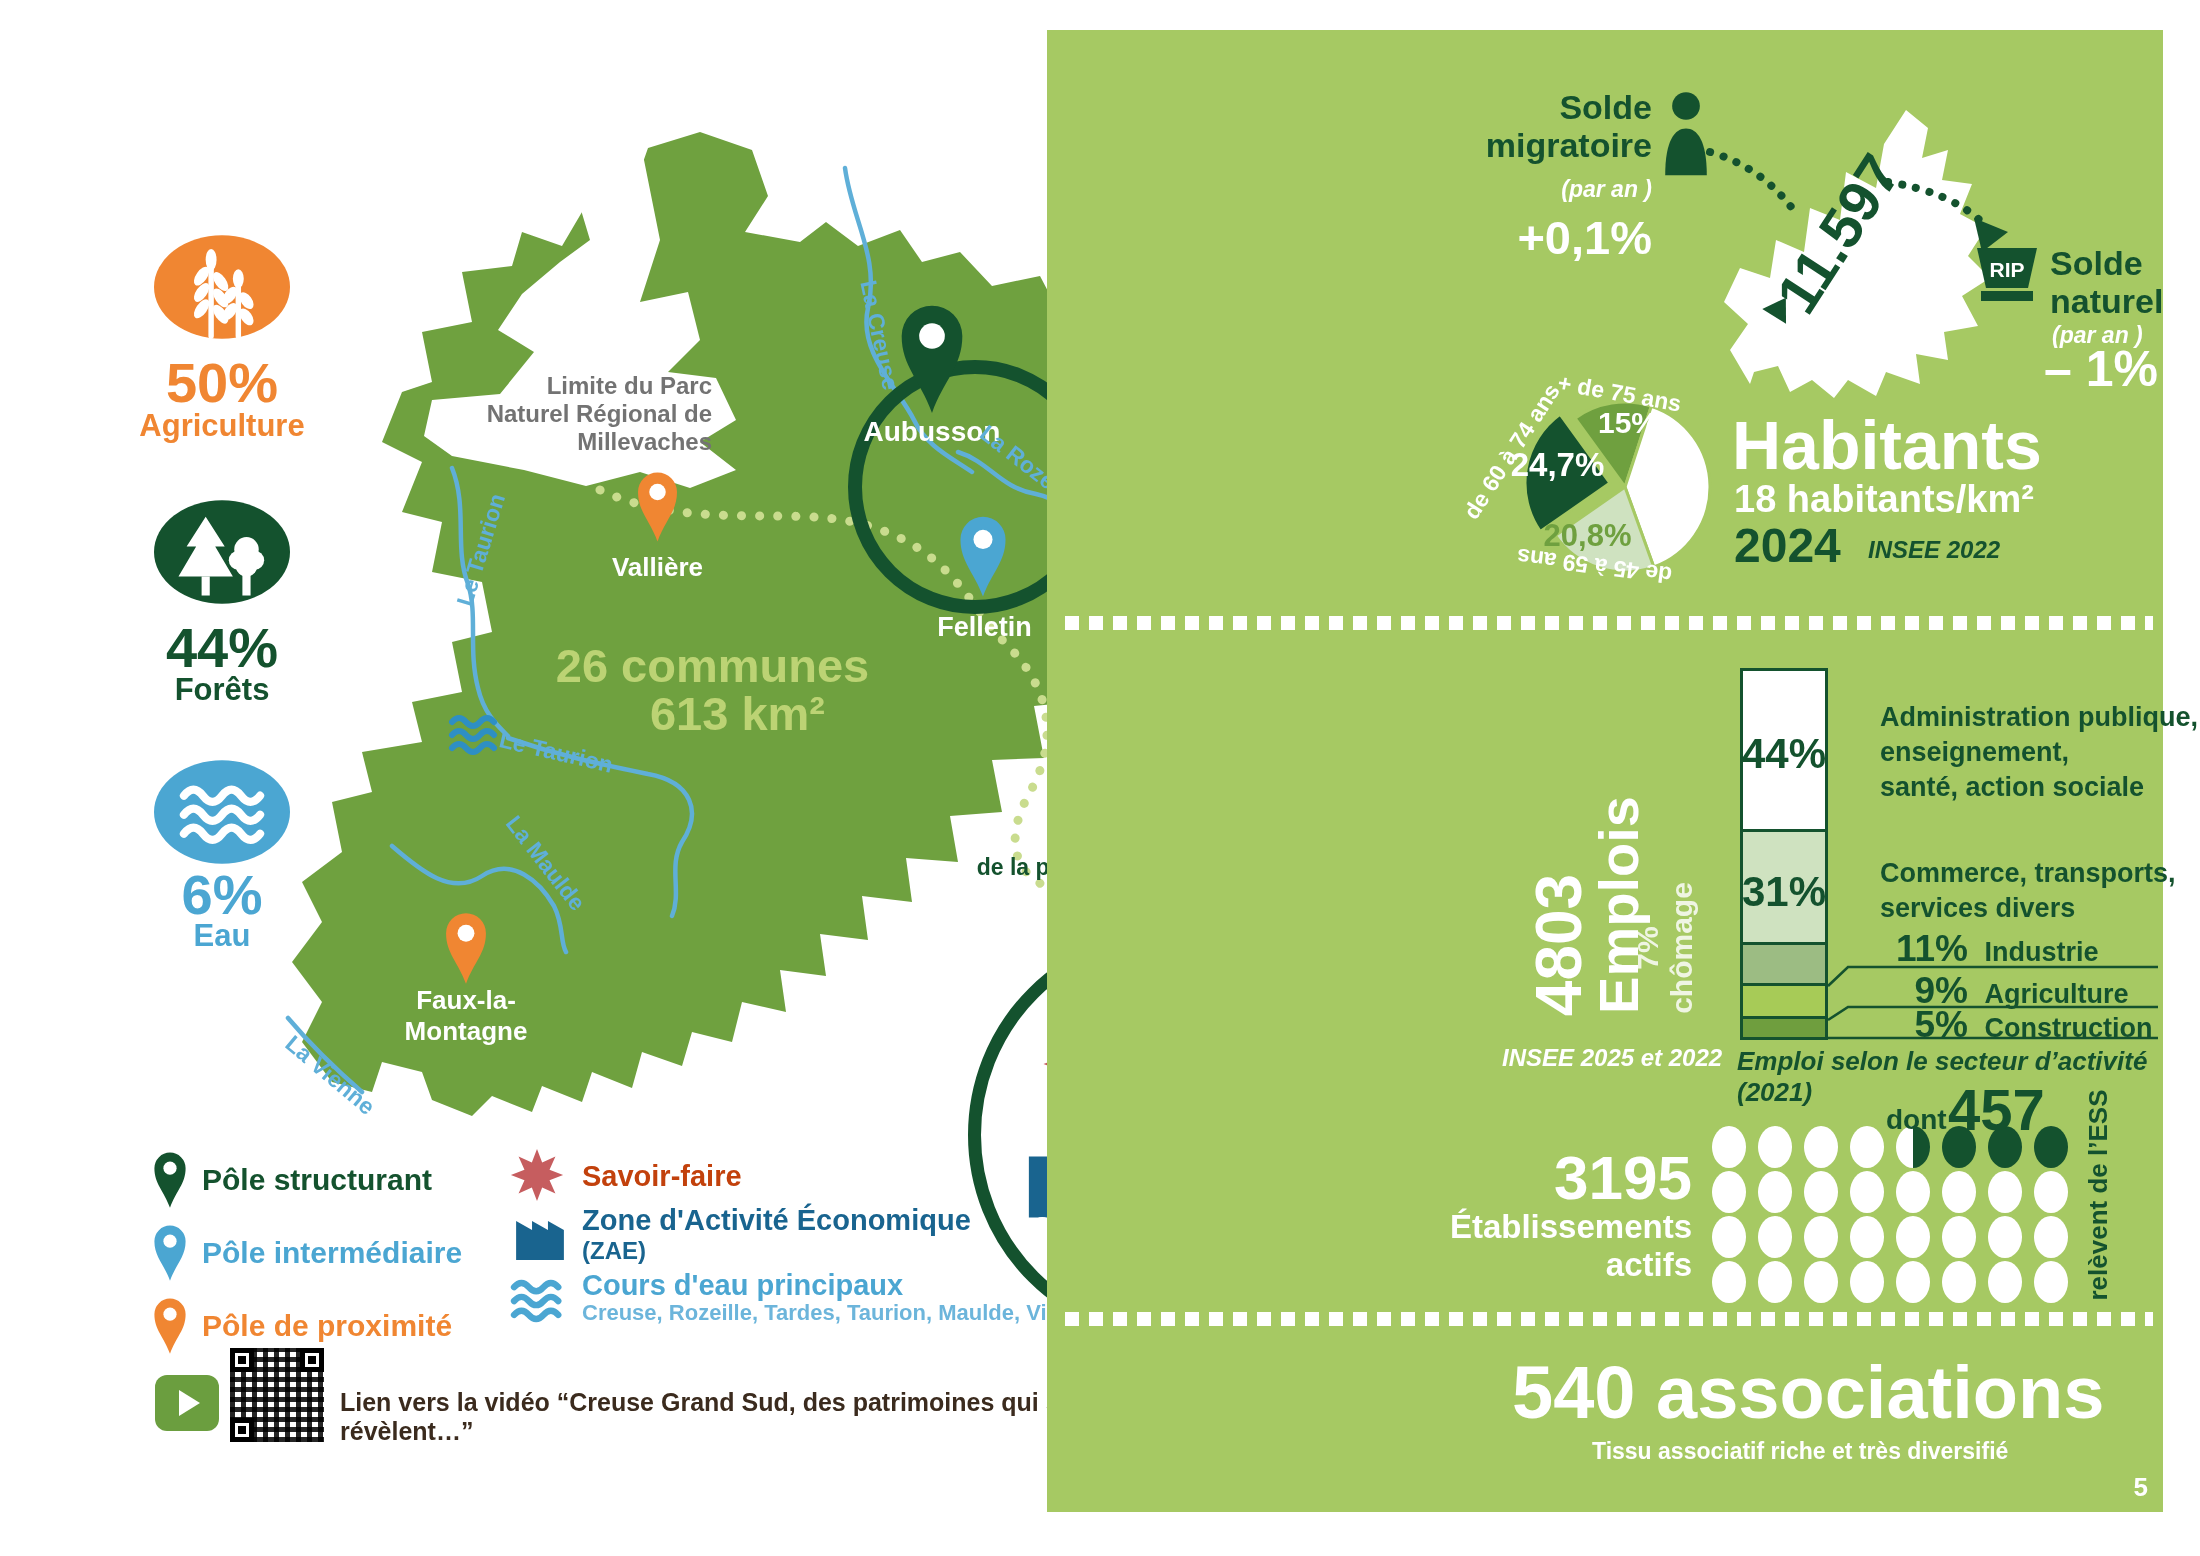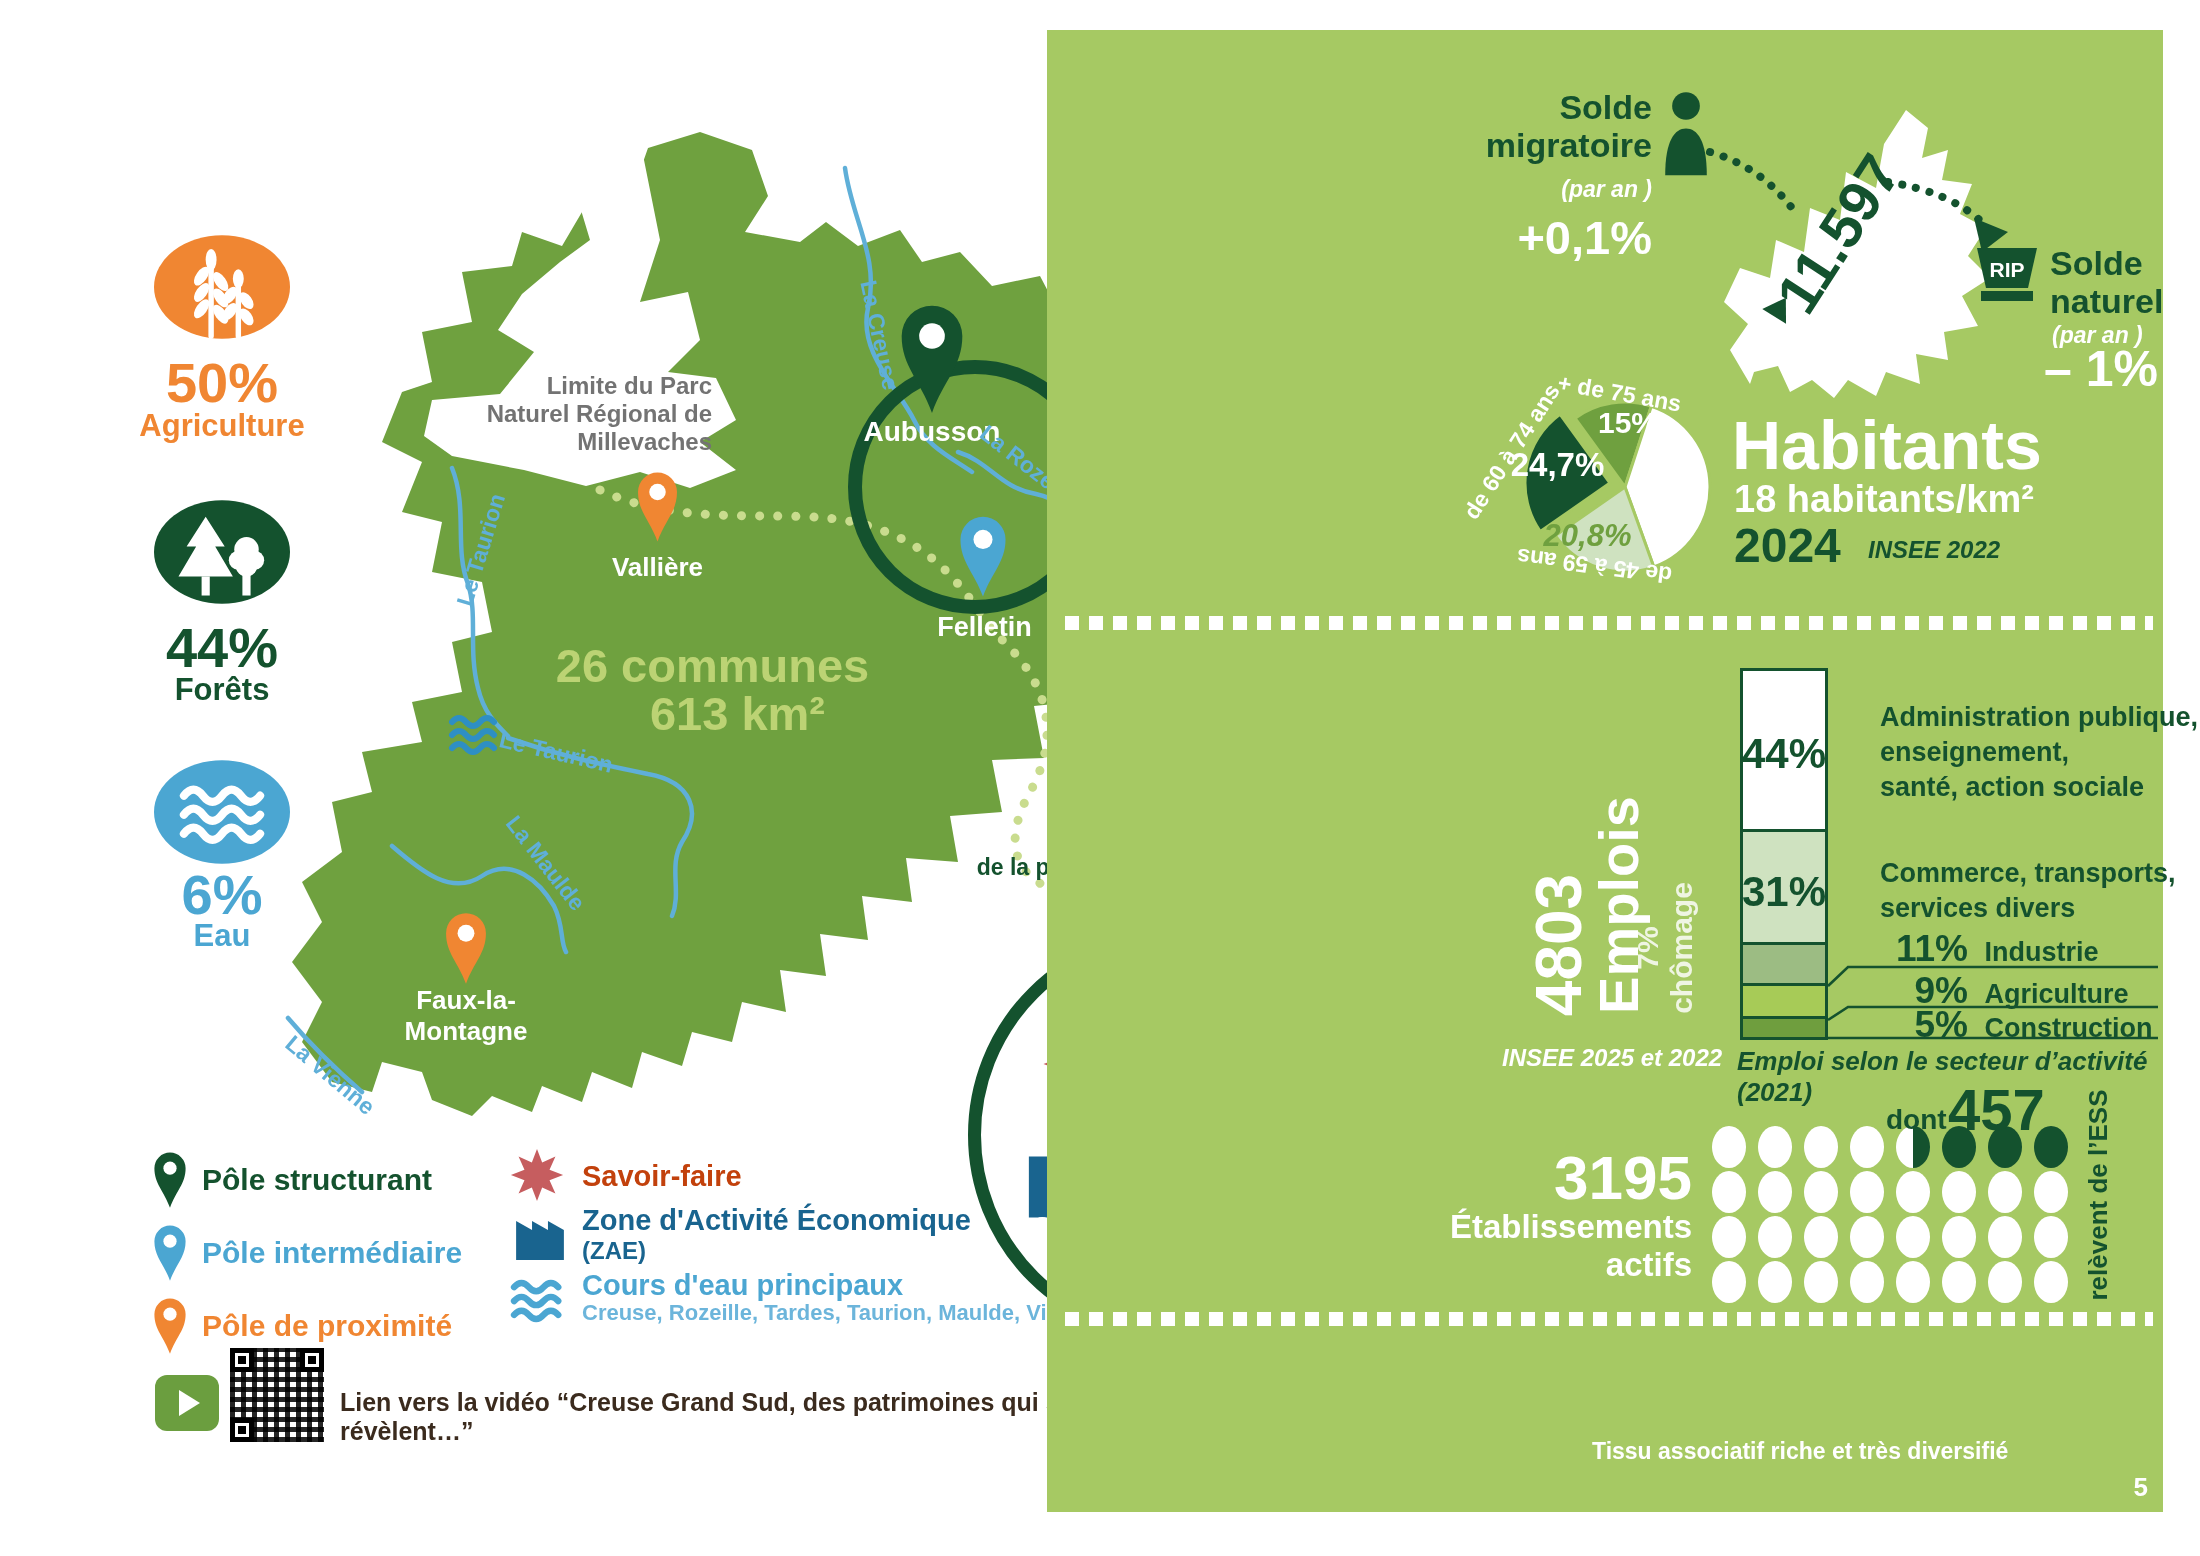--- a/index.html
+++ b/index.html
@@ -320,21 +320,21 @@
     <path d="M147,97 L175.8,177 A85,85 0 0 1 77.3,145.6 Z" fill="#CFE2C0" stroke="#A6C963" stroke-width="3"></path>
     <g transform="translate(-15,-4)">
       <path d="M147,97 L77.3,145.6 A85,85 0 0 1 97,28.2 Z" fill="#14522E" stroke="#A6C963" stroke-width="3"></path>
     </g>
   </svg>
   <div class="abs b c-white rot ctr" style="left:1552px;top:380px;width:135px;font-size:23px;transform:rotate(10deg);">+ de 75 ans</div>
   <div class="abs b c-white ctr" style="left:1588px;top:406px;width:80px;font-size:30px;">15%</div>
   <div class="abs b c-white rot ctr" style="left:1432px;top:438px;width:160px;font-size:23px;transform:rotate(-57deg);">de 60 à 74 ans</div>
   <div class="abs b c-white ctr" style="left:1510px;top:446px;width:95px;font-size:33px;">24,7%</div>
   <div class="abs b c-white rot ctr" style="left:1512px;top:552px;width:165px;font-size:23px;transform:rotate(187deg);">de 45 à 59 ans</div>
-  <div class="abs b ctr" style="left:1540px;top:518px;width:95px;font-size:31px;color:#6FA03F;font-style:italic;">20,8%</div>
+  <div class="abs b ctr" style="left:1540px;top:518px;width:95px;font-size:31px;color:#6FA03F;">20,8%</div>
 
   <div class="abs b c-white" style="left:1732px;top:406px;font-size:68px;">Habitants</div>
   <div class="abs b c-white" style="left:1734px;top:478px;font-size:38px;">18 habitants/km²</div>
   <div class="abs b c-dark" style="left:1734px;top:518px;font-size:48px;">2024</div>
   <div class="abs b c-dark it" style="left:1868px;top:536px;font-size:24px;">INSEE 2022</div>
 
   <div class="abs sep" style="left:1065px;top:616px;width:1088px;"></div>
 
   <div class="abs b c-white rot ctr" style="left:1462px;top:910px;width:190px;height:70px;font-size:64px;transform:rotate(-90deg);">4803</div>
   <div class="abs b c-white rot ctr" style="left:1481px;top:875px;width:270px;height:60px;font-size:56px;transform:rotate(-90deg);">Emplois</div>
@@ -413,16 +413,17 @@
       <div class="ess-dot"></div>
       <div class="ess-dot"></div>
       <div class="ess-dot"></div>
     </div>
   <div class="abs b c-dark" style="left:1886px;top:1104px;font-size:28px;">dont</div>
   <div class="abs b c-dark" style="left:1948px;top:1076px;font-size:58px;">457</div>
   <div class="abs b c-dark rot ctr" style="left:1988px;top:1180px;width:220px;height:30px;font-size:26px;transform:rotate(-90deg);">relèvent de l’ESS</div>
 
   <div class="abs sep" style="left:1065px;top:1312px;width:1088px;"></div>
 
+  <div class="abs b c-white" style="left:1512px;top:1350px;font-size:74px;">540 associations</div>
   <div class="abs b c-white" style="left:1592px;top:1438px;font-size:23px;text-align:center;">Tissu associatif riche et très diversifié</div>
   <div class="abs b c-white rgt" style="left:2050px;top:1472px;width:98px;font-size:26px;">5</div>
 
 </div>
 
 </body></html>

